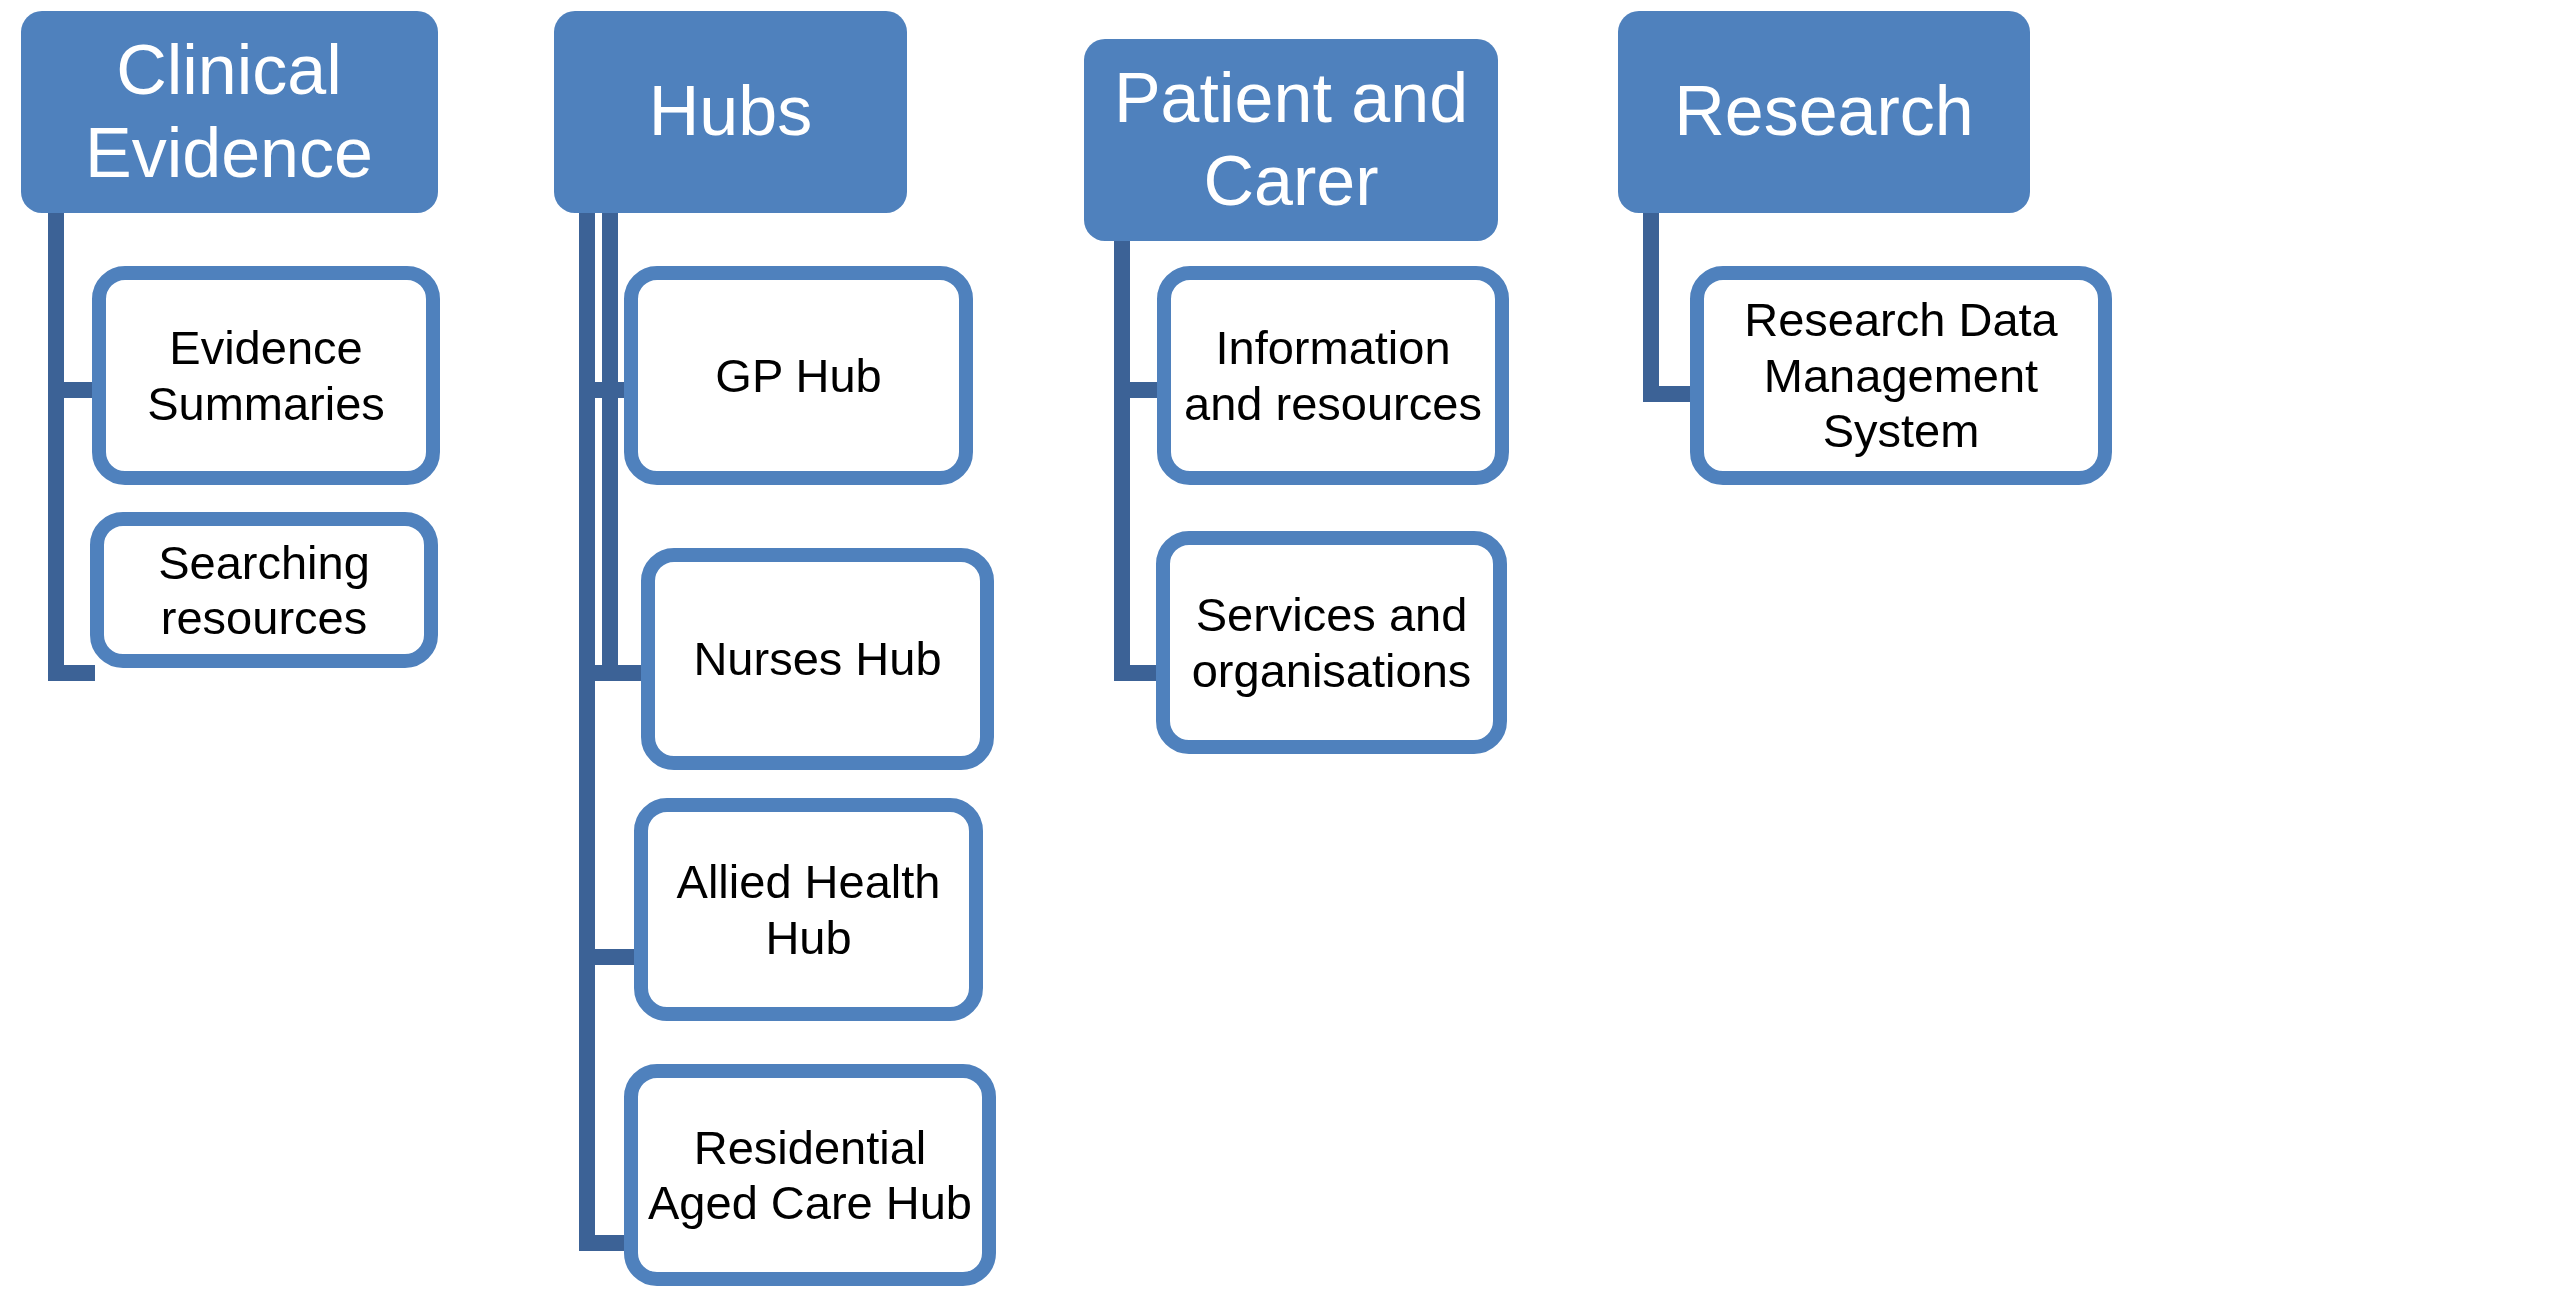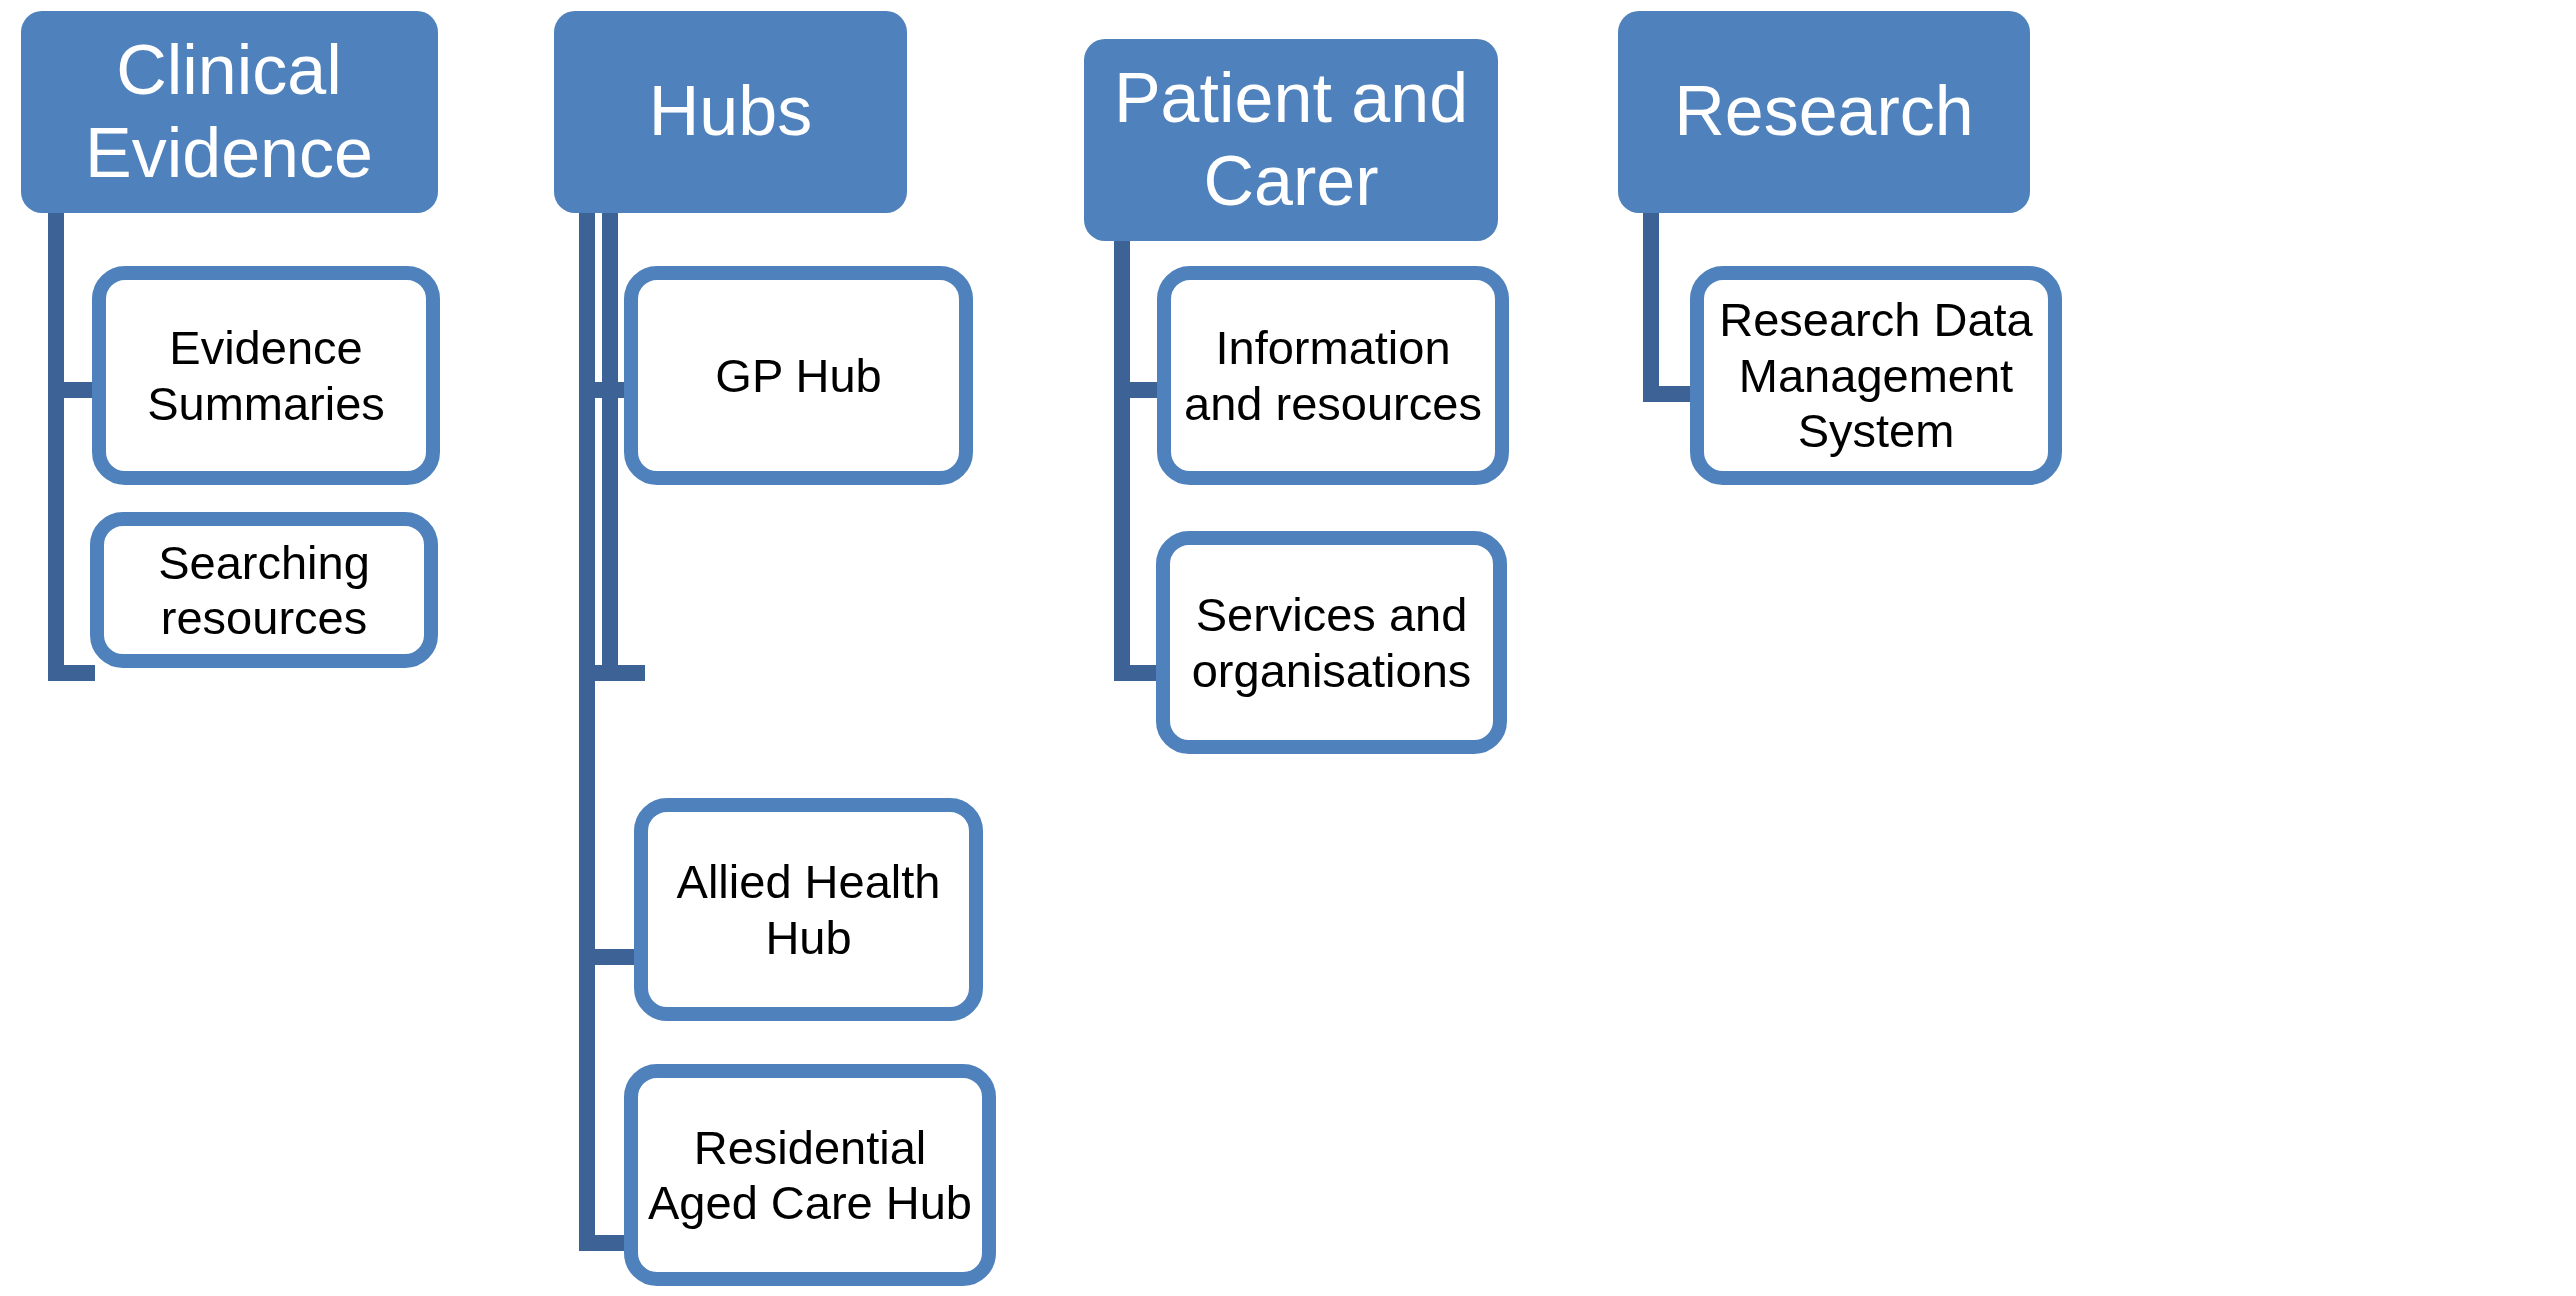--- a/index.html
+++ b/index.html
@@ -74,20 +74,23 @@
   <div class="connector" style="left:579px; top:382px; width:49px; height:16px;"></div>
   <div class="connector" style="left:579px; top:665px; width:66px; height:16px;"></div>
   <div class="connector" style="left:579px; top:949px; width:59px; height:16px;"></div>
   <div class="connector" style="left:579px; top:1235px; width:49px; height:16px;"></div>
   <div class="node parent" style="left:554px; top:10.6px; width:353px; height:202px;">
     <span class="label">Hubs</span>
   </div>
   <div class="node child" style="left:624px; top:266px; width:349px; height:219px;">
     <span class="label">GP Hub</span>
   </div>
+  <div class="node child" style="left:641px; top:548px; width:353px; height:222px;">
+    <span class="label">Nurses Hub</span>
+  </div>
   <div class="node child" style="left:624px; top:1064px; width:372px; height:222px;">
     <span class="label">Residential
 Aged Care Hub</span>
   </div>
   <div class="node child" style="left:634px; top:798px; width:349px; height:223px;">
     <span class="label">Allied Health
 Hub</span>
   </div>
 
   <div class="connector" style="left:1114px; top:212px; width:16px; height:469px;"></div>
@@ -104,21 +107,21 @@
   <div class="node child" style="left:1156px; top:531px; width:351px; height:223px;">
     <span class="label">Services and
 organisations</span>
   </div>
 
   <div class="connector" style="left:1643px; top:212px; width:16px; height:190px;"></div>
   <div class="connector" style="left:1643px; top:386px; width:51px; height:16px;"></div>
   <div class="node parent" style="left:1618px; top:10.6px; width:412px; height:202px;">
     <span class="label">Research</span>
   </div>
-  <div class="node child" style="left:1690px; top:266px; width:372px; height:219px;">
+  <div class="node child" style="left:1690px; top:266px; width:422px; height:219px;">
     <span class="label">Research Data
 Management
 System</span>
   </div>
 
 
 </div>
 
 
 </body></html>

